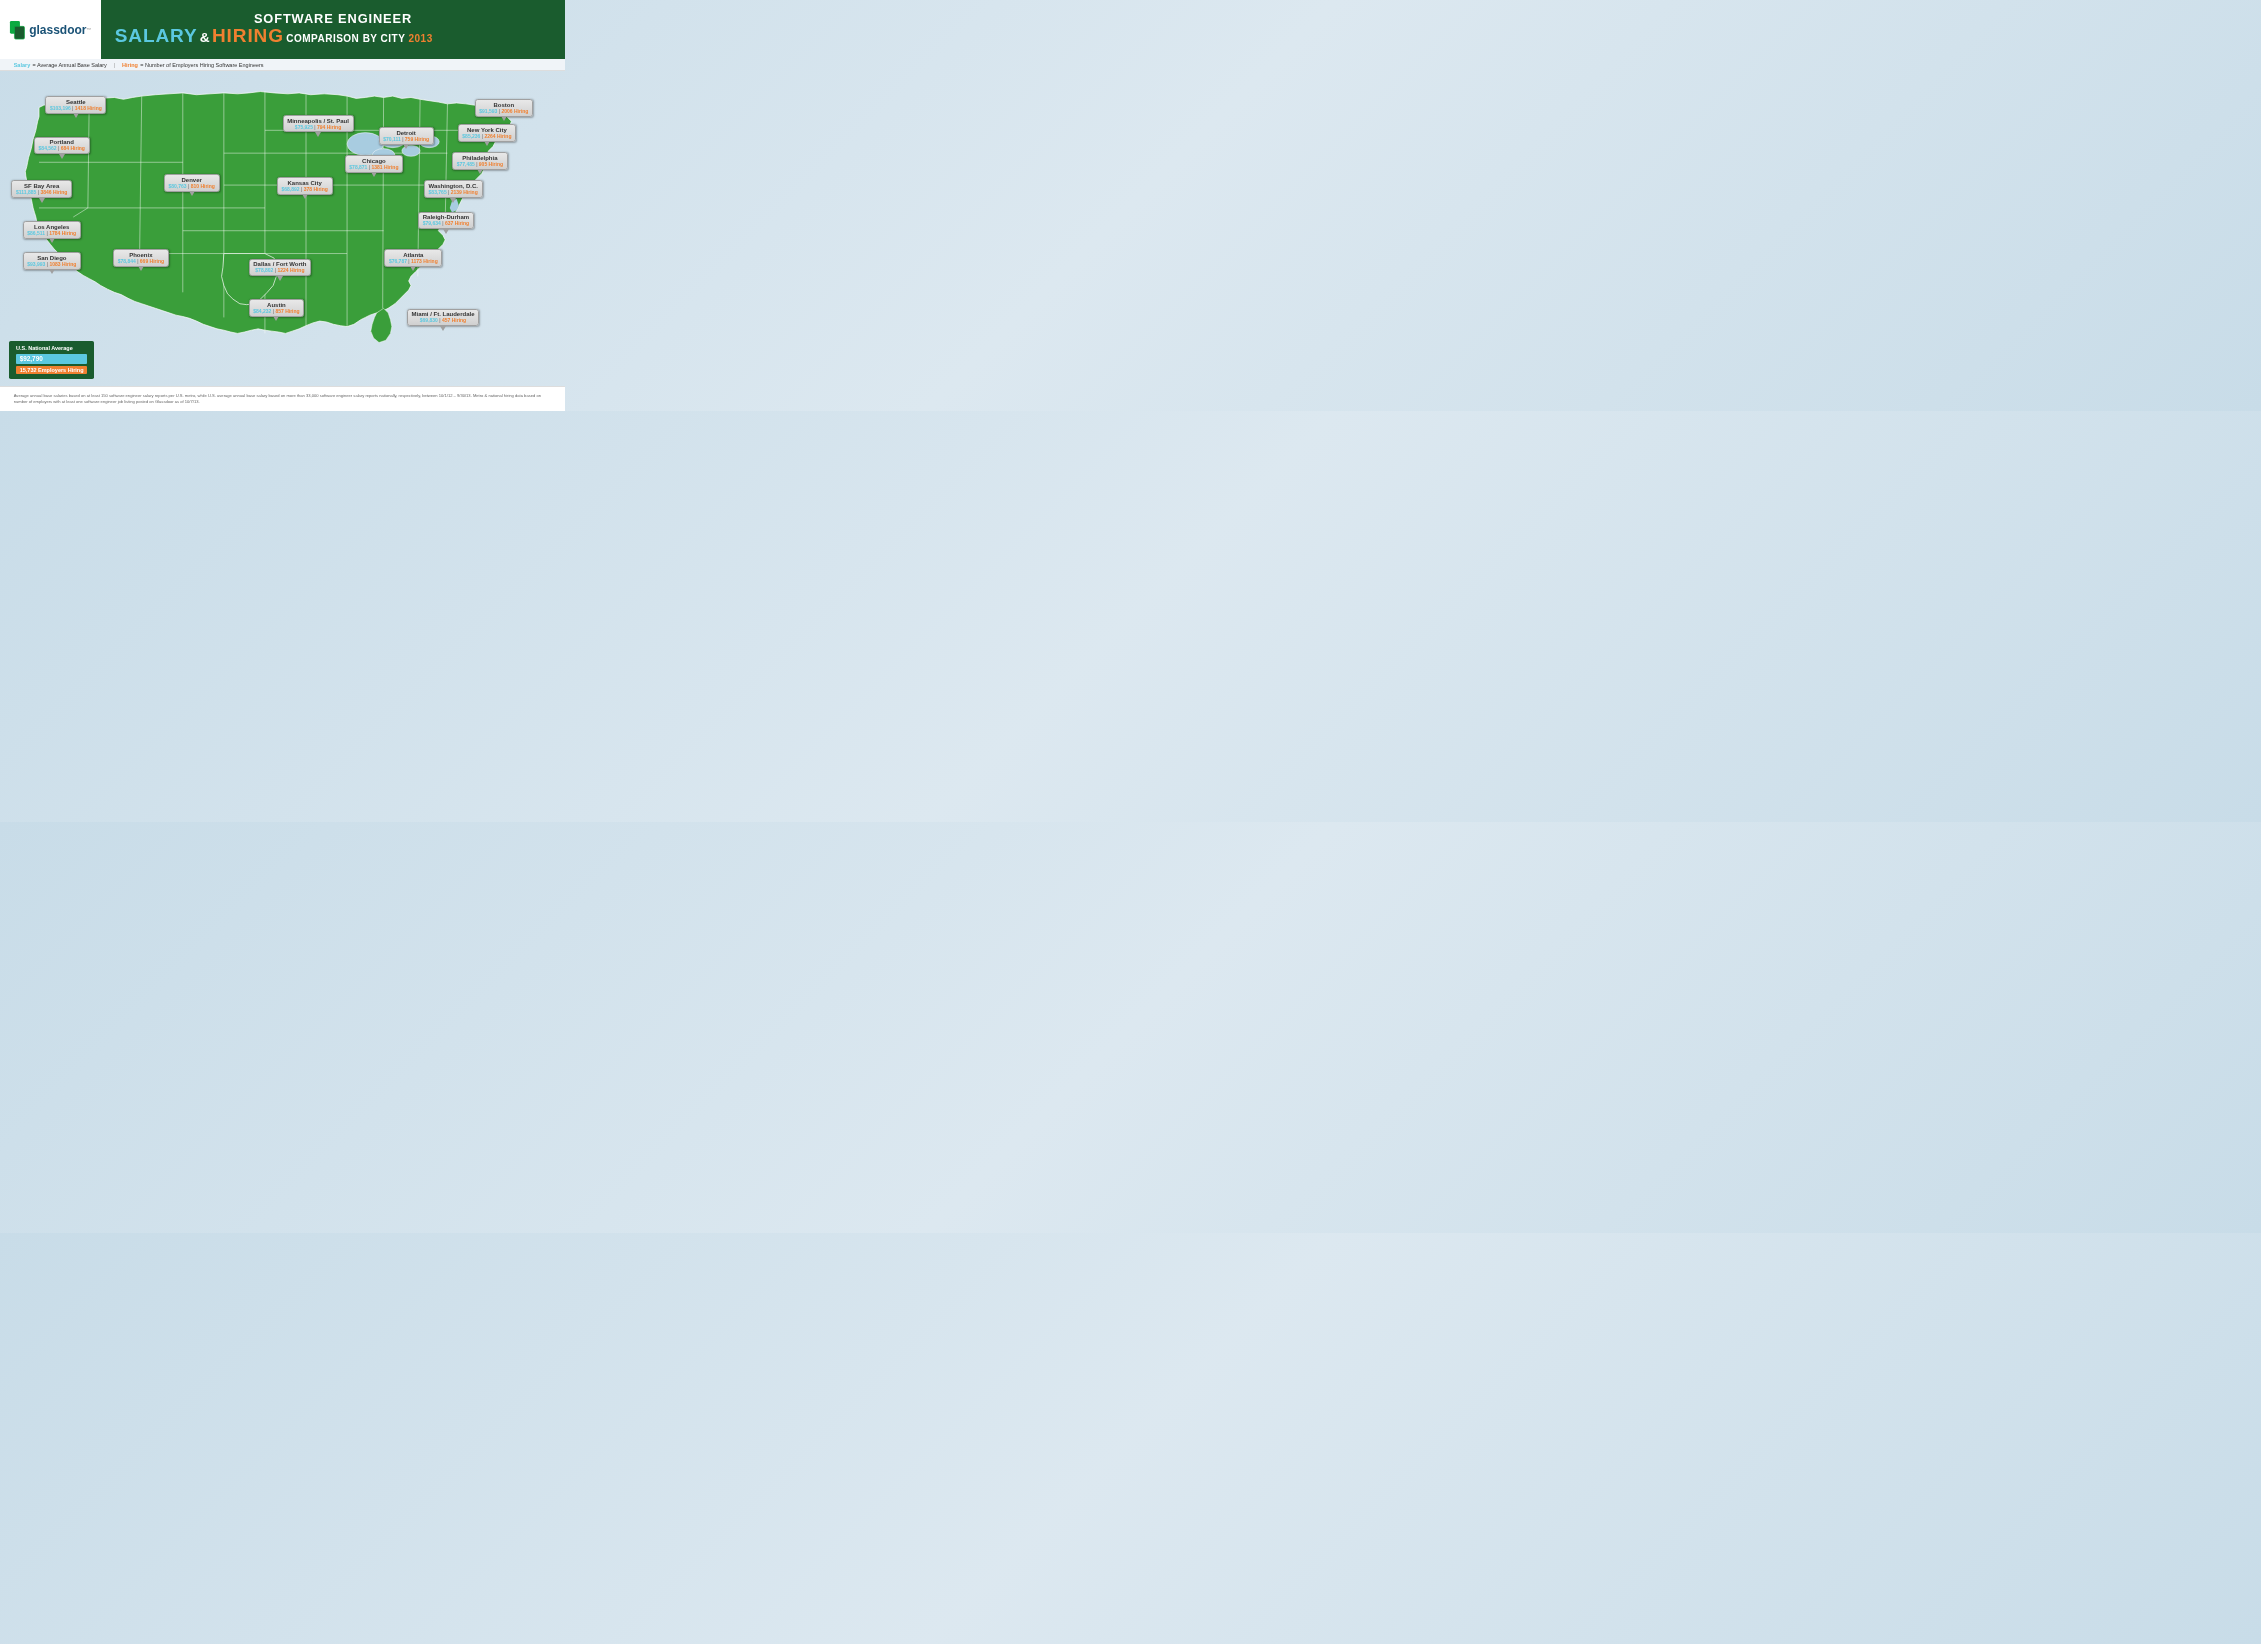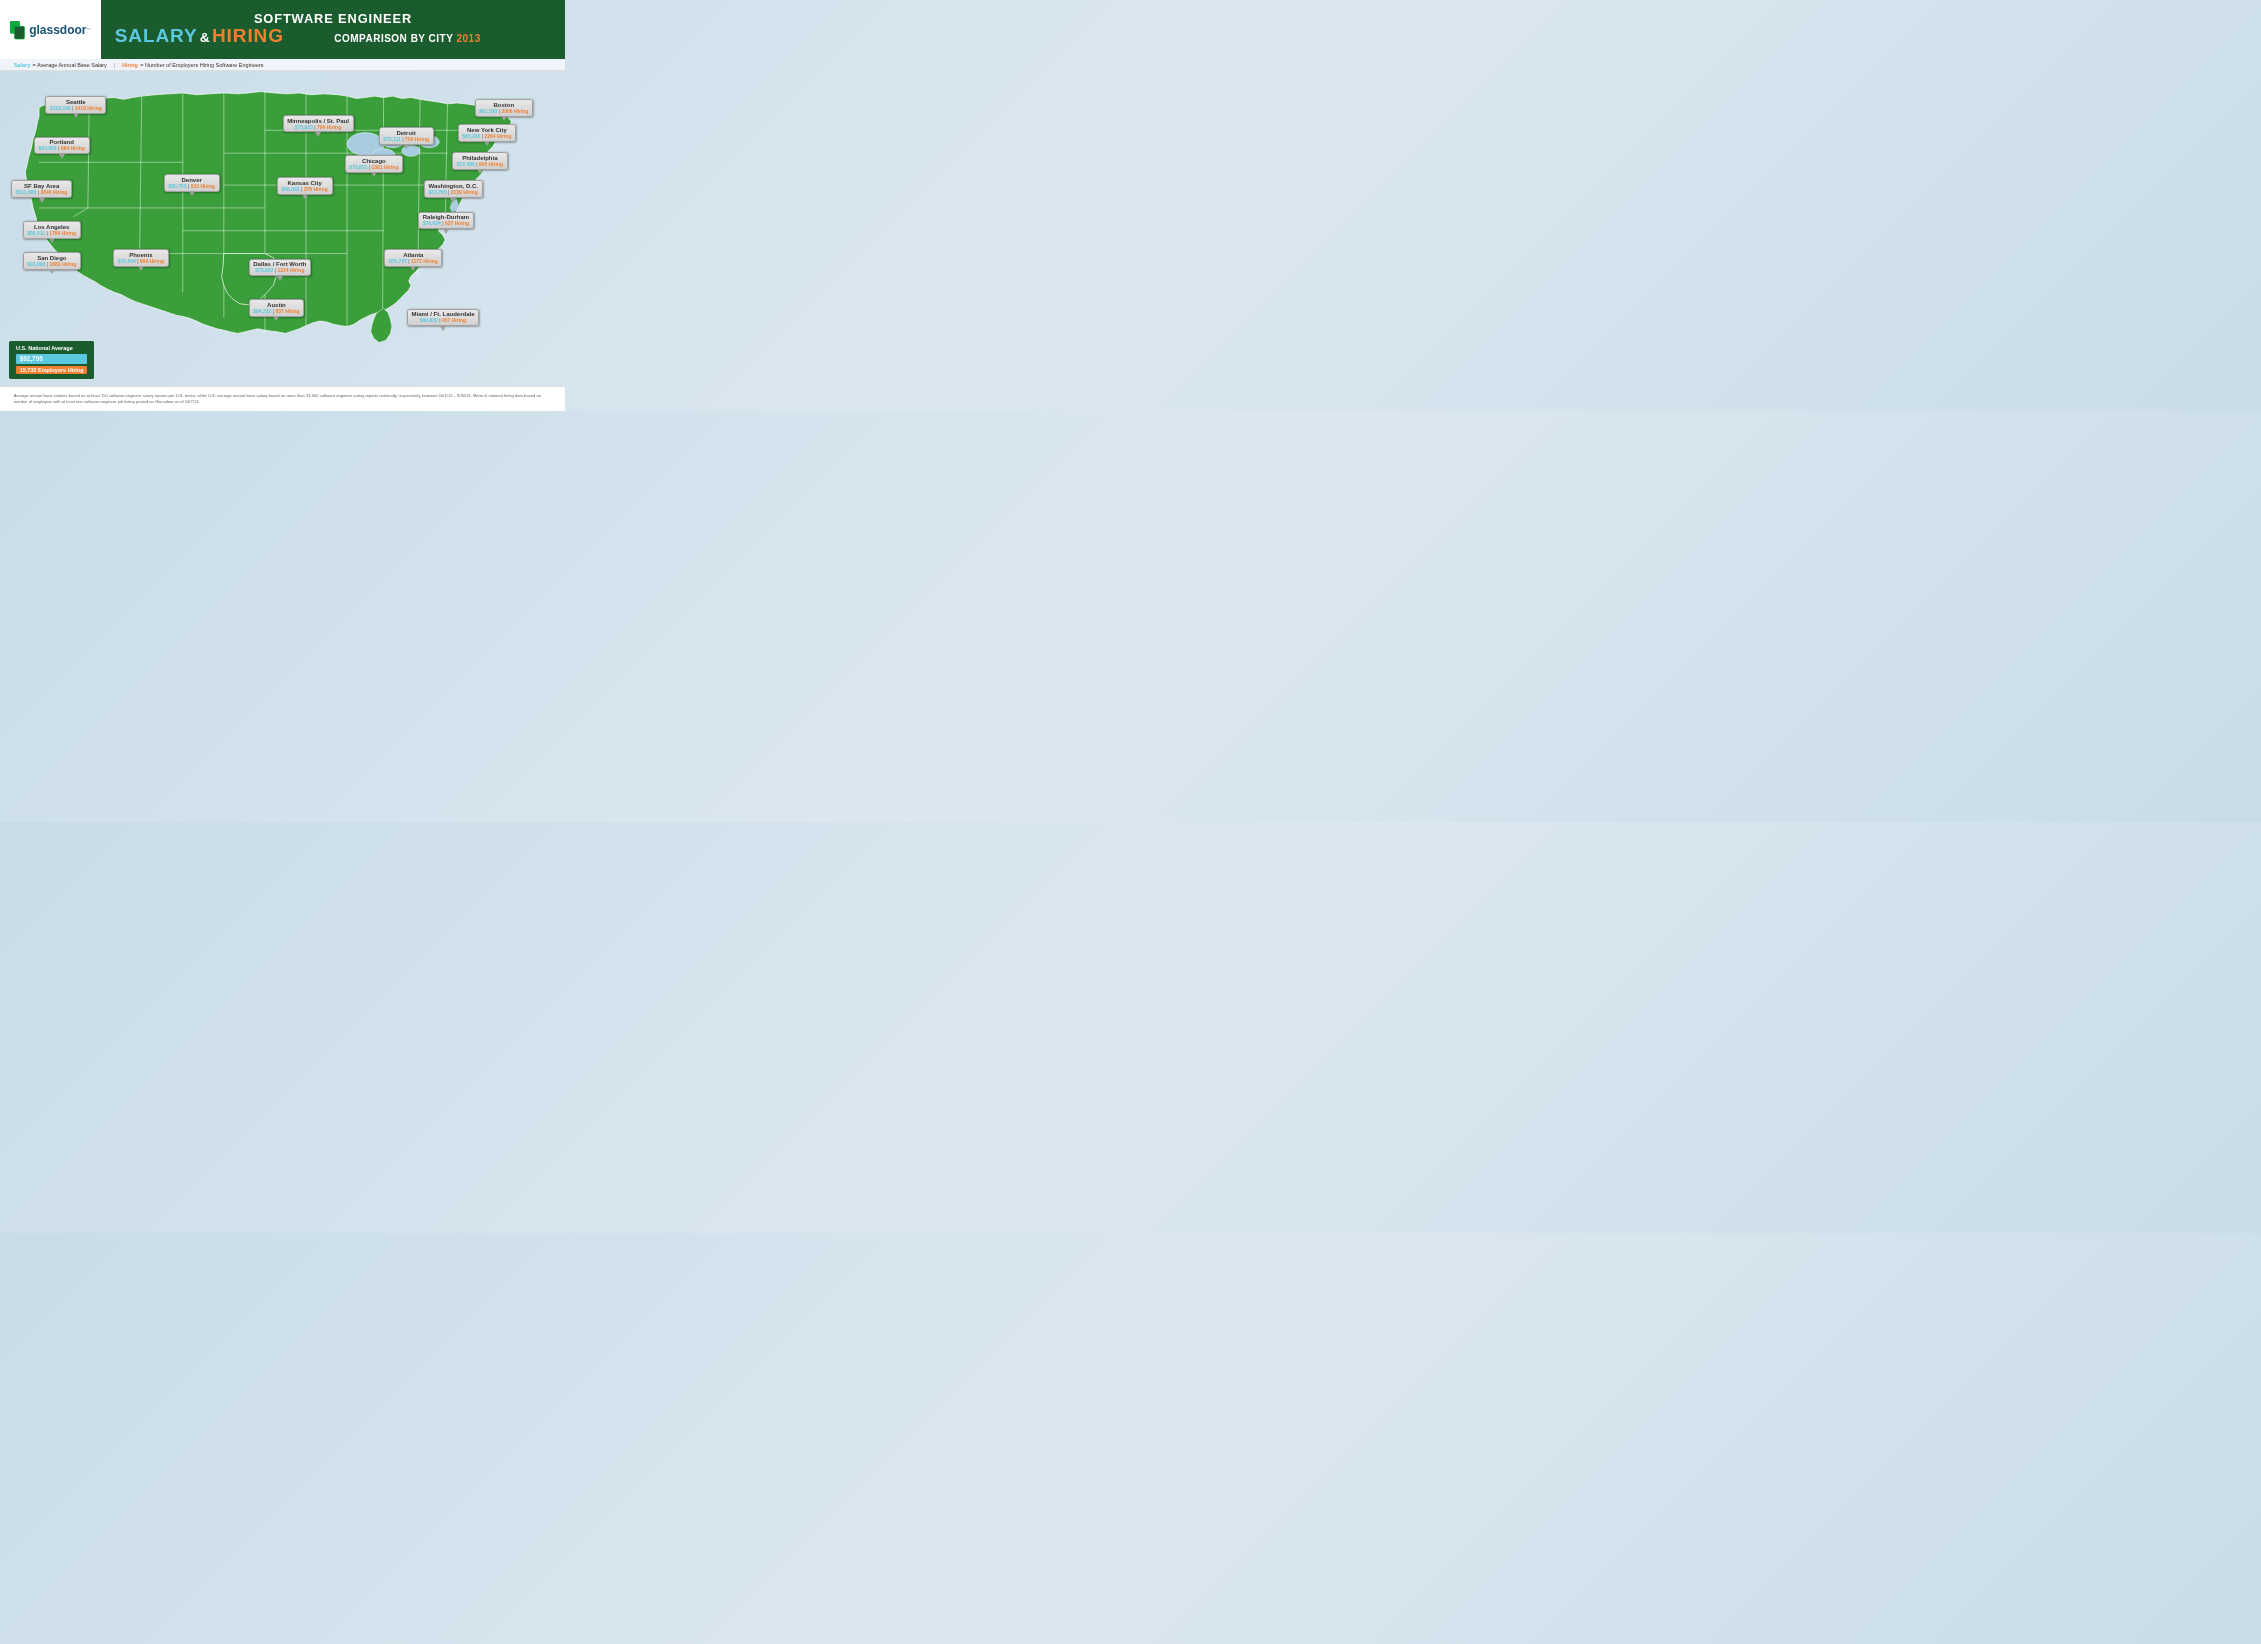--- a/index.html
+++ b/index.html
@@ -78,21 +78,20 @@
       font-size: 19px;
       font-weight: 900;
       letter-spacing: 0.9px;
     }
 
     .title-comparison {
       color: white;
       font-size: 10px;
       font-weight: 700;
       letter-spacing: 0.5px;
-      margin-left: 48px;
     }
 
     .title-year {
       color: #f08030;
       font-size: 10px;
       font-weight: 700;
     }
 
     .subtitle-bar {
       background: #f0f4f8;

